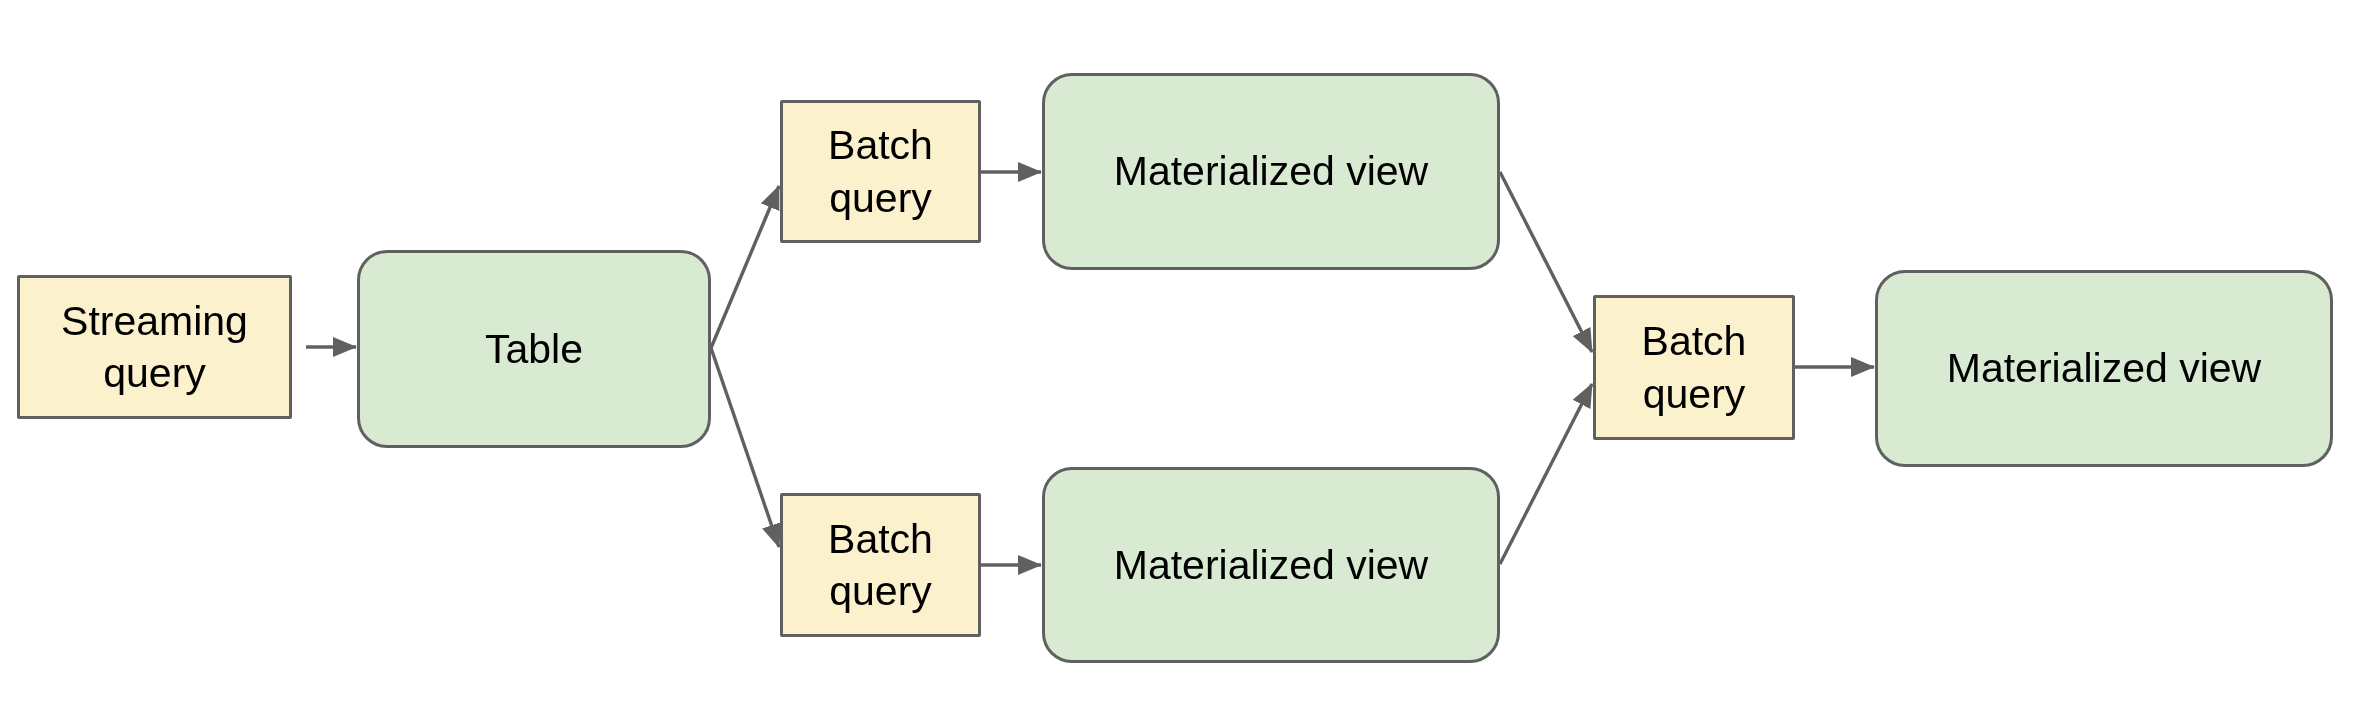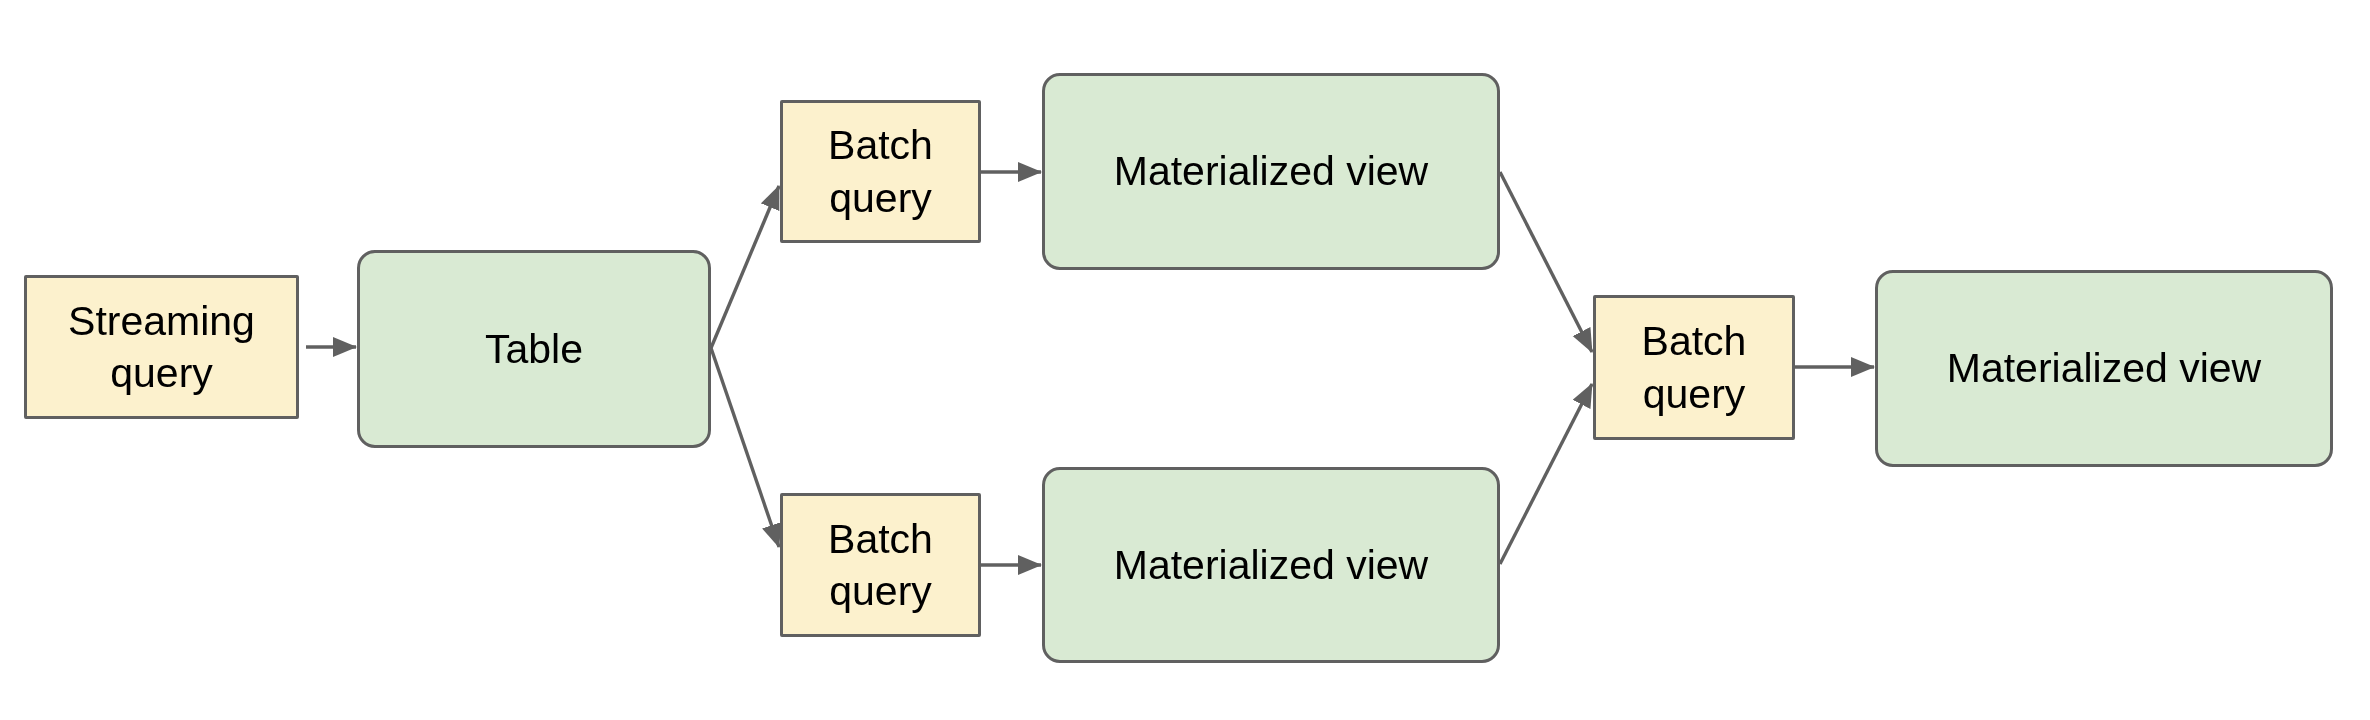--- a/index.html
+++ b/index.html
@@ -47,21 +47,21 @@
     font-size: 41px;
     line-height: 1.27;
     color: #000000;
     padding: 4px 10px;
   }
   .node.query {
     border-radius: 2px;
     align-items: center;
   }
   .node.data {
-    border-radius: 18px;
+    border-radius: 30px;
   }
   .node .label {
     display: block;
   }
 </style>
 </head>
 <body>
 
 <div class="canvas">
   <svg id="edges-layer" width="2370" height="720" viewBox="0 0 2370 720" xmlns="http://www.w3.org/2000/svg">
@@ -73,21 +73,21 @@
       <line x1="306" y1="347" x2="356" y2="347" stroke="#606060" stroke-width="3.4" marker-end="url(#arrowhead)"></line>
       <line x1="711" y1="348" x2="779" y2="186" stroke="#606060" stroke-width="3.4" marker-end="url(#arrowhead)"></line>
       <line x1="711" y1="348" x2="779" y2="547" stroke="#606060" stroke-width="3.4" marker-end="url(#arrowhead)"></line>
       <line x1="981" y1="172" x2="1041" y2="172" stroke="#606060" stroke-width="3.4" marker-end="url(#arrowhead)"></line>
       <line x1="981" y1="565" x2="1041" y2="565" stroke="#606060" stroke-width="3.4" marker-end="url(#arrowhead)"></line>
       <line x1="1500" y1="172" x2="1592" y2="352" stroke="#606060" stroke-width="3.4" marker-end="url(#arrowhead)"></line>
       <line x1="1500" y1="564" x2="1592" y2="384" stroke="#606060" stroke-width="3.4" marker-end="url(#arrowhead)"></line>
       <line x1="1795" y1="367" x2="1874" y2="367" stroke="#606060" stroke-width="3.4" marker-end="url(#arrowhead)"></line>
     </svg>
   <div id="nodes-layer">
-      <div class="node query" style="left: 24px; top: 275px; width: 275px; height: 144px; background: rgb(252, 241, 205); border-color: rgb(96, 96, 96); color: rgb(0, 0, 0);">
+      <div class="node query" style="left: 17px; top: 275px; width: 275px; height: 144px; background: rgb(252, 241, 205); border-color: rgb(96, 96, 96); color: rgb(0, 0, 0);">
         <span class="label">Streaming query</span>
       </div>
       <div class="node data" style="left: 357px; top: 250px; width: 354px; height: 198px; background: rgb(217, 234, 211); border-color: rgb(96, 96, 96); color: rgb(0, 0, 0);">
         <span class="label">Table</span>
       </div>
       <div class="node query" style="left: 780px; top: 100px; width: 201px; height: 143px; background: rgb(252, 241, 205); border-color: rgb(96, 96, 96); color: rgb(0, 0, 0);">
         <span class="label">Batch query</span>
       </div>
       <div class="node data" style="left: 1042px; top: 73px; width: 458px; height: 197px; background: rgb(217, 234, 211); border-color: rgb(96, 96, 96); color: rgb(0, 0, 0);">
         <span class="label">Materialized view</span>

